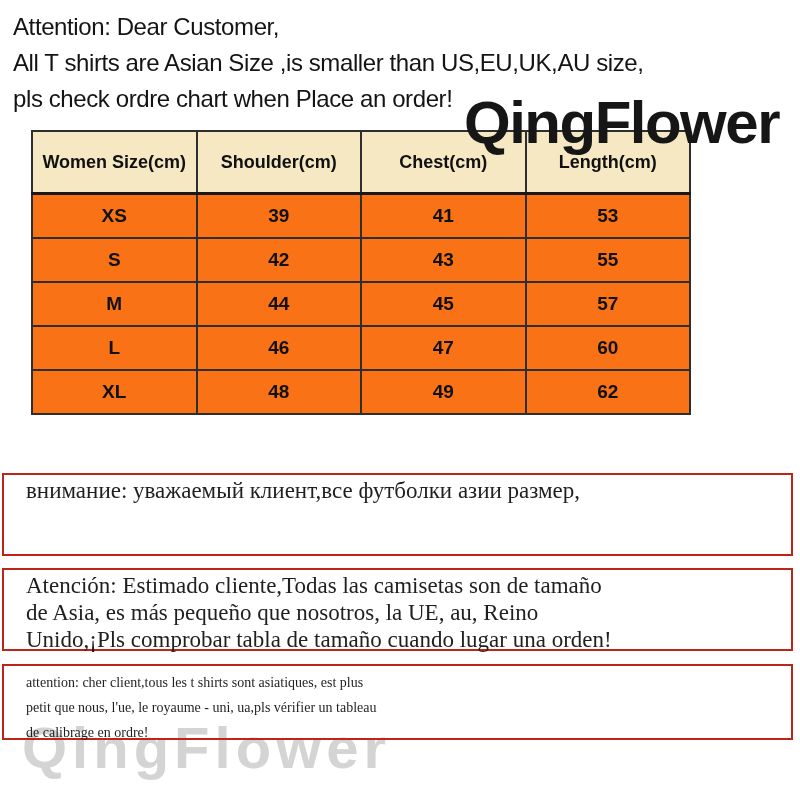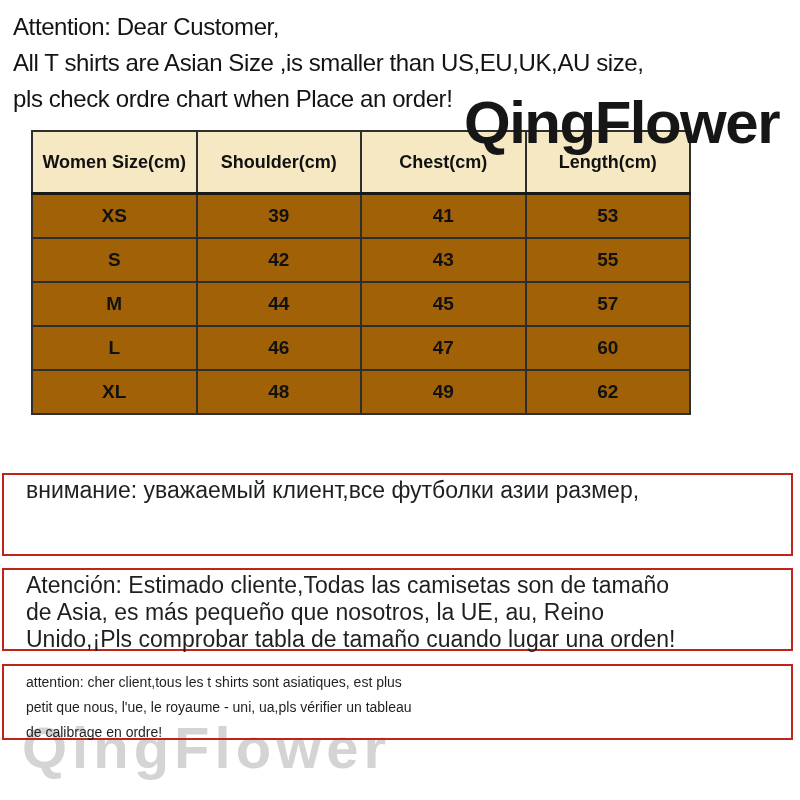--- a/index.html
+++ b/index.html
@@ -40,33 +40,34 @@
     border: 2px solid #2e2e2e;
     text-align: center; vertical-align: middle;
     font-weight: bold; color: #111;
     padding: 0;
   }
   .size-table th {
     background: #f5e8c3;
     height: 60px; font-size: 18px;
     border-bottom: 3px solid #191919;
   }
-  .size-table td { height: 42px; font-size: 19px; background: #a16207; }
+  .size-table td { height: 42px; font-size: 19px; background: #f97316; }
   .size-table { border: 2px solid #000; }
 
   
   .alert-box {
     position: absolute; left: 2px; width: 791px;
     border: 2px solid #bf2418;
     box-sizing: border-box;
     background: transparent;
     color: #1f1f1f;
     padding-left: 22px;
     z-index: 3;
     white-space: nowrap;
+    font-family: Liberation Serif, serif;
   }
   .alert-ru { top: 473px; height: 83px; font-size: 23px; line-height: 27px; padding-top: 2px; }
   .alert-es { top: 568px; height: 83px; font-size: 23px; line-height: 27px; padding-top: 2px; }
   .alert-fr { top: 664px; height: 76px; font-size: 14px; line-height: 25px; padding-top: 4px; }
 
   
   .watermark {
     position: absolute; left: 22px; top: 719px;
     font-size: 58px; line-height: 1; font-weight: bold;
     letter-spacing: 5px; color: #d4d4d4;

